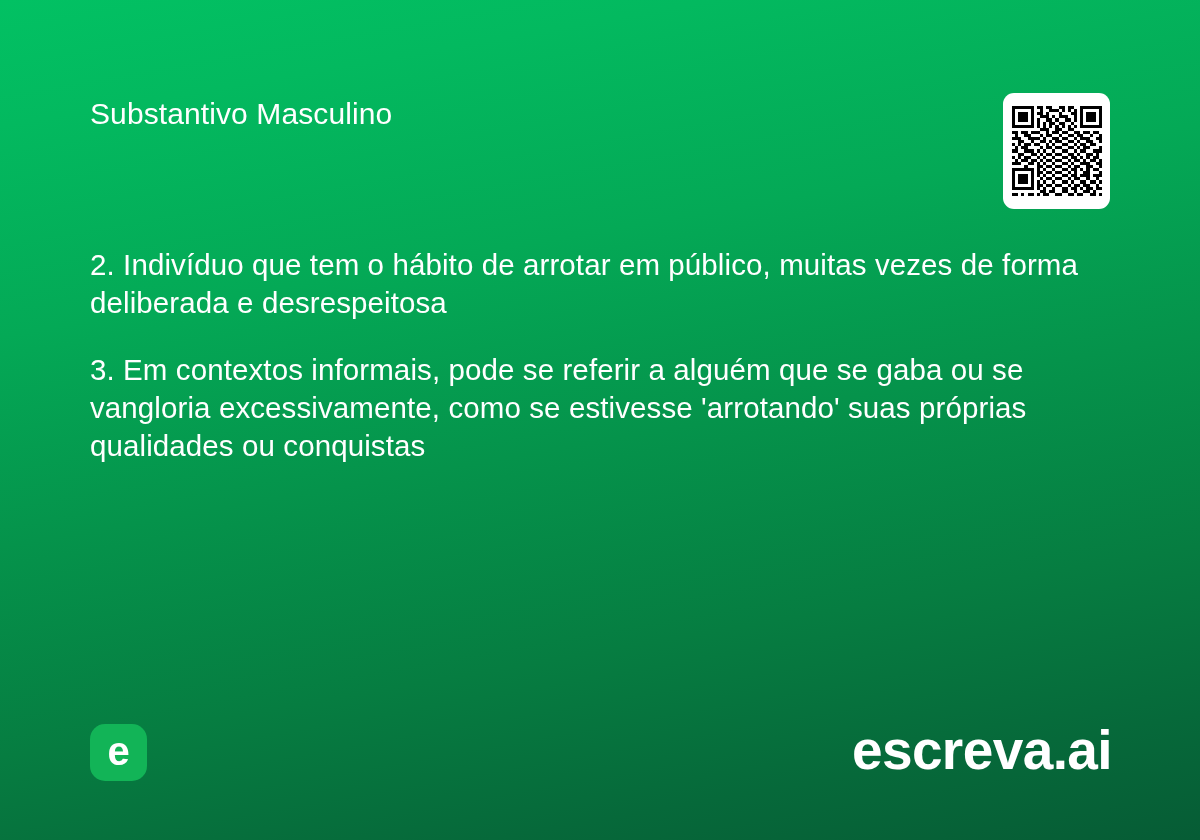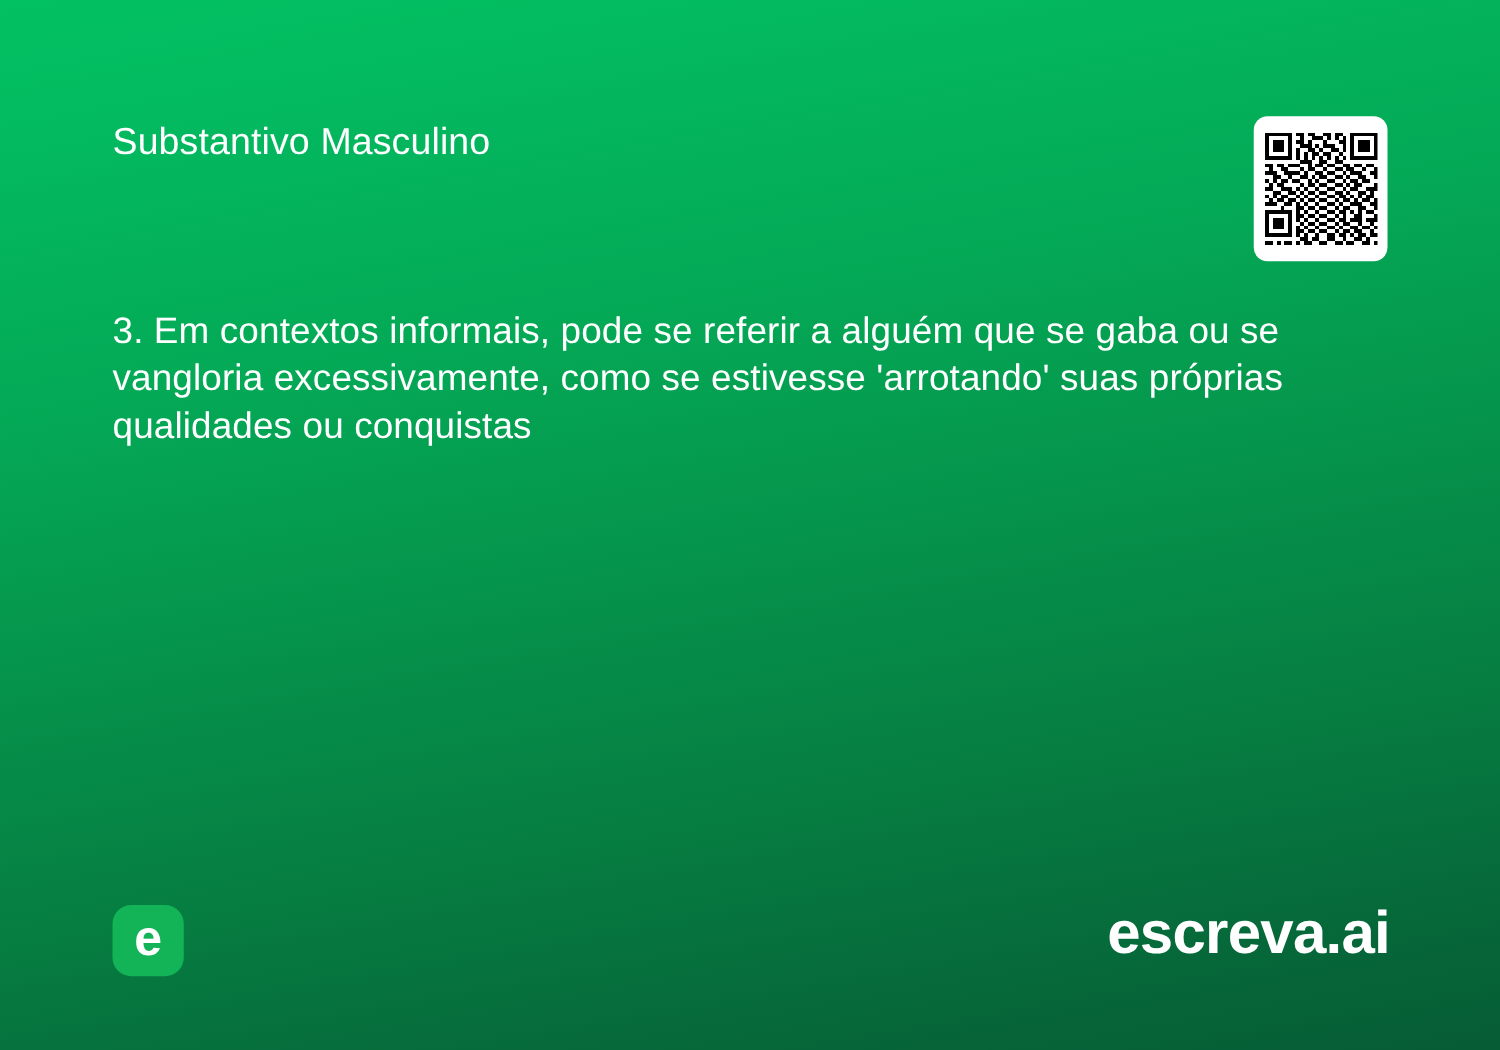--- a/index.html
+++ b/index.html
@@ -112,21 +112,21 @@
     font-weight: bold;
     line-height: 1;
     color: #ffffff;
     margin-top: -3px;
   }
 
   .brand {
     position: absolute;
     right: 88px;
     top: 723px;
-    font-size: 48px;
+    font-size: 55px;
     font-weight: bold;
     line-height: 1;
     color: #ffffff;
     letter-spacing: -0.6px;
   }
 </style>
 </head>
 <body>
 
 <div class="card">
@@ -582,20 +582,21 @@
         <rect x="19" y="28" width="1" height="1" fill="#000000"></rect>
         <rect x="21" y="28" width="1" height="1" fill="#000000"></rect>
         <rect x="22" y="28" width="1" height="1" fill="#000000"></rect>
         <rect x="25" y="28" width="1" height="1" fill="#000000"></rect>
         <rect x="26" y="28" width="1" height="1" fill="#000000"></rect>
         <rect x="28" y="28" width="1" height="1" fill="#000000"></rect>
       </svg>
   </div>
 
   <div class="definitions">
+    <p class="definition">2. Indivíduo que tem o hábito de arrotar em público, muitas vezes de forma deliberada e desrespeitosa</p>
     <p class="definition">3. Em contextos informais, pode se referir a alguém que se gaba ou se vangloria excessivamente, como se estivesse 'arrotando' suas próprias qualidades ou conquistas</p>
   </div>
 
   <div class="logo-badge">
     <span class="glyph">e</span>
   </div>
 
   <div class="brand">escreva.ai</div>
 
 </div>

